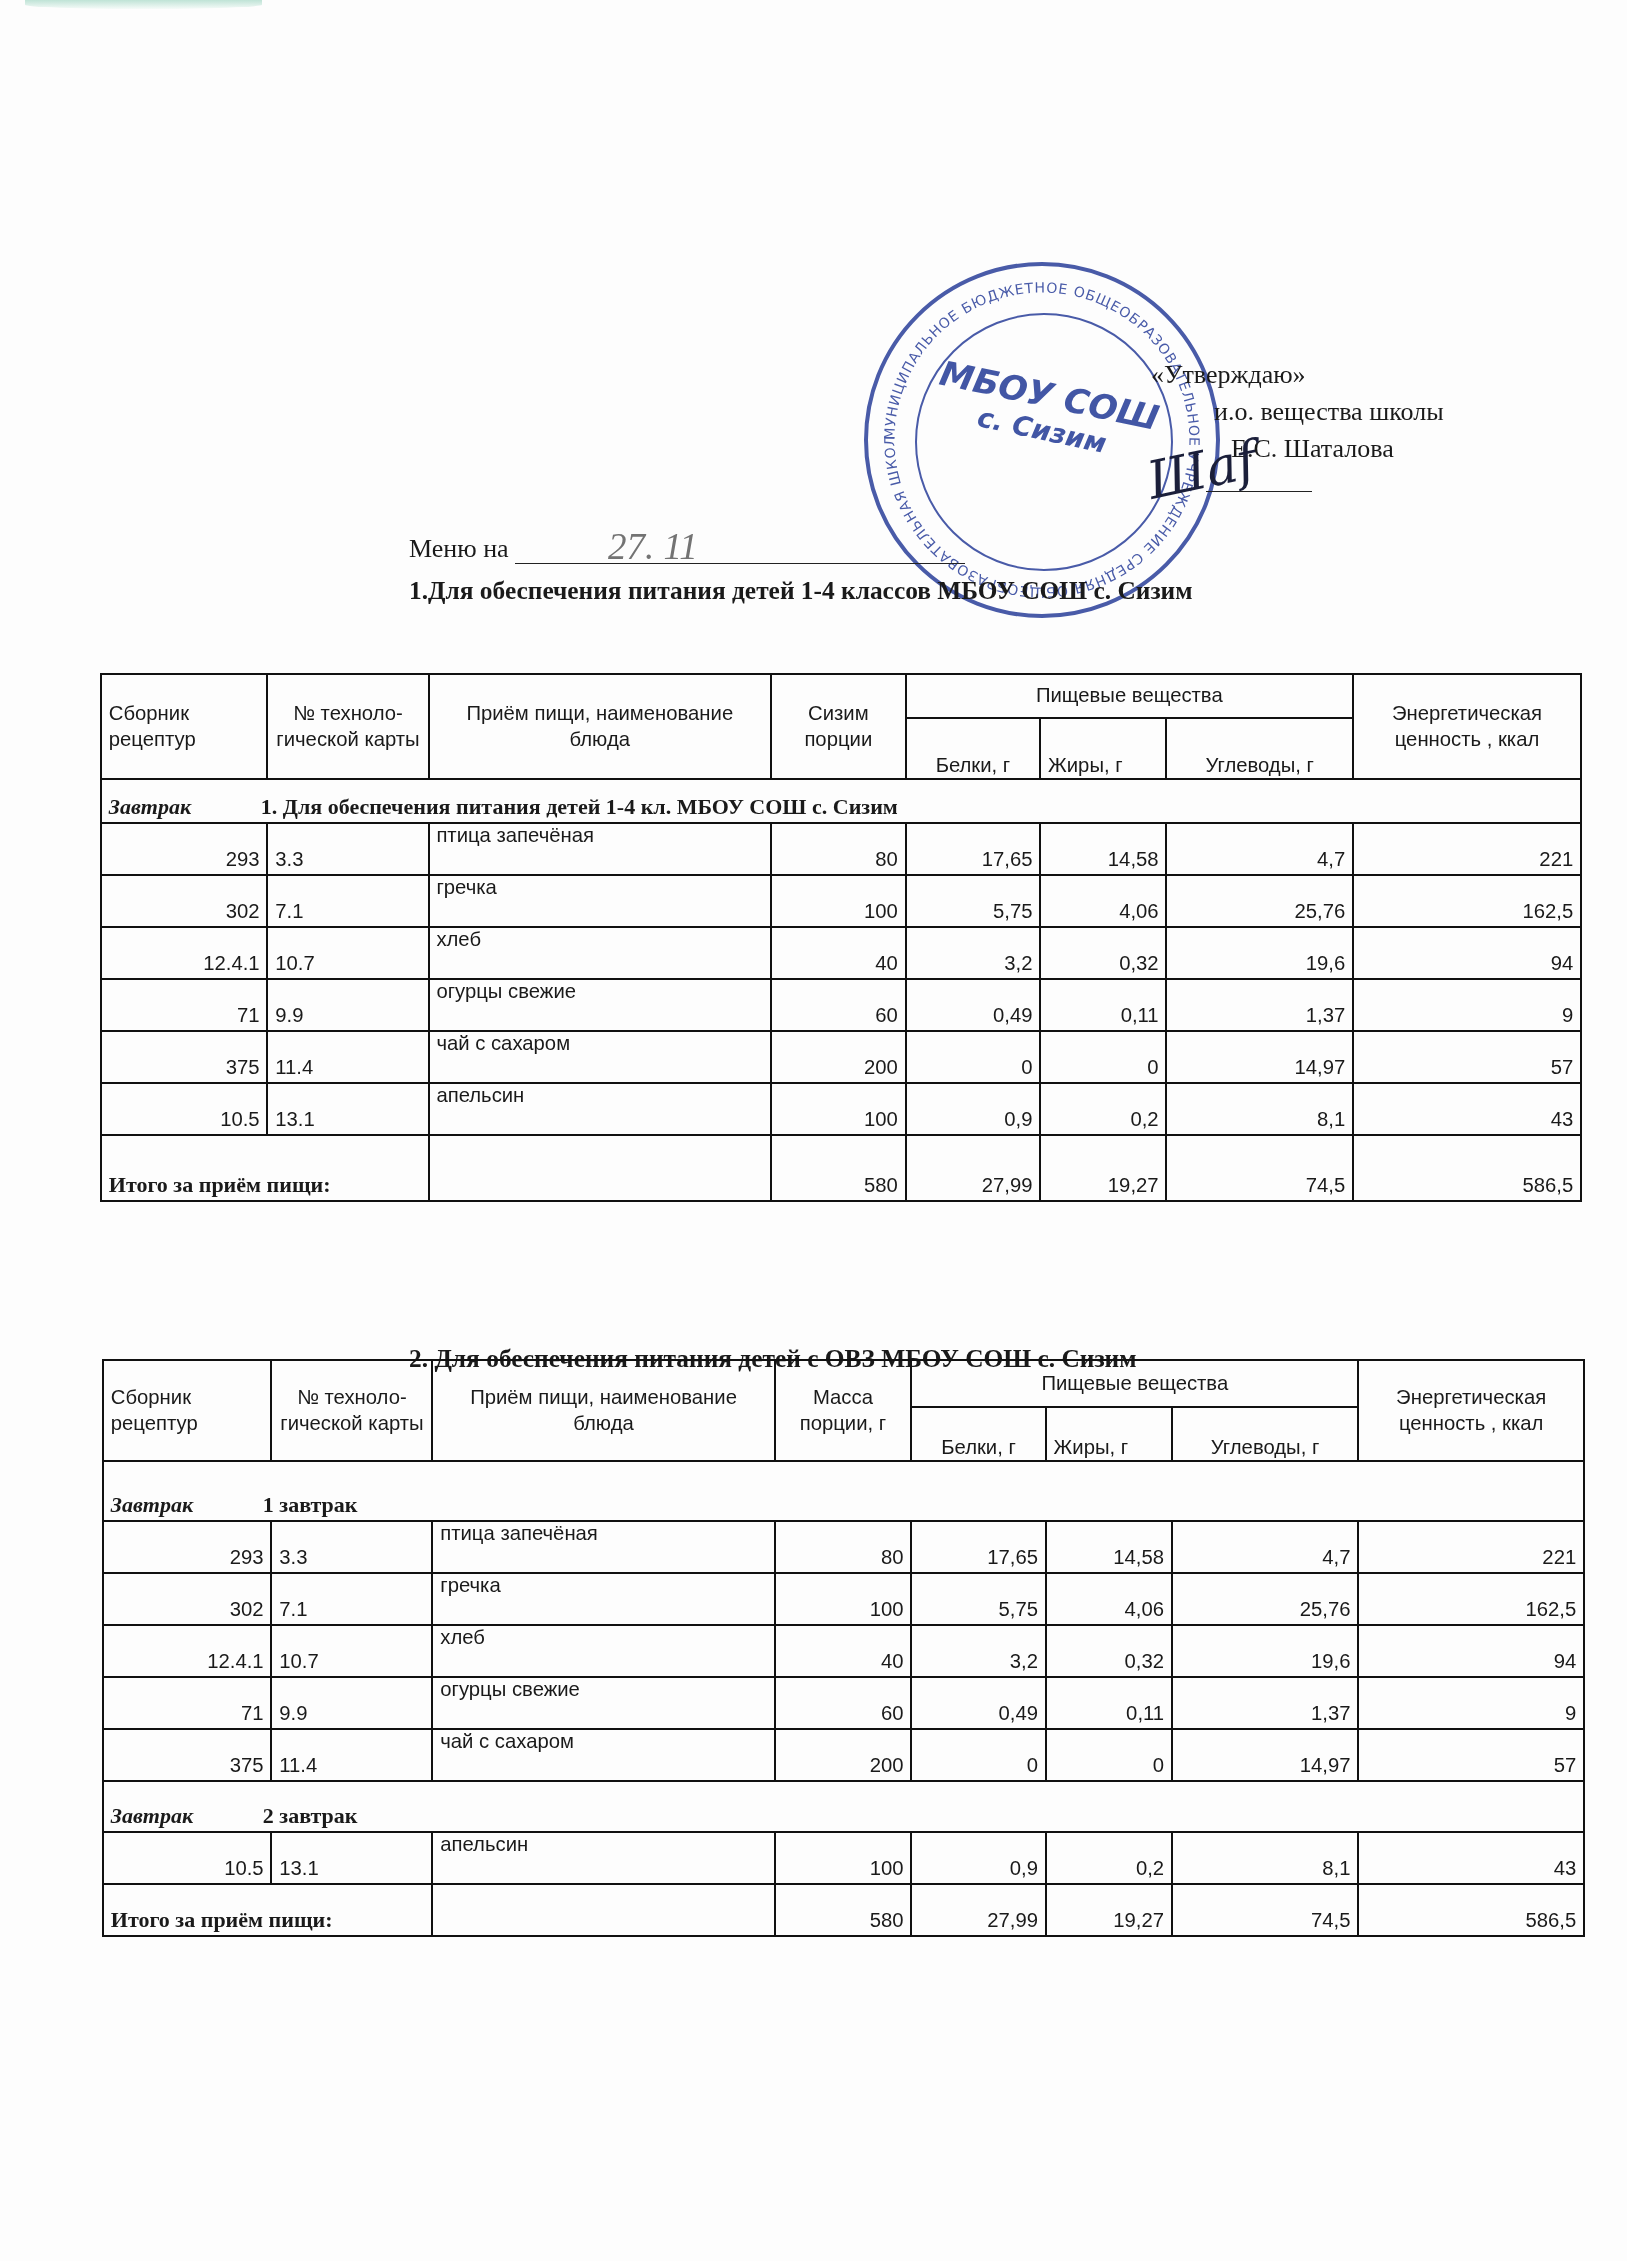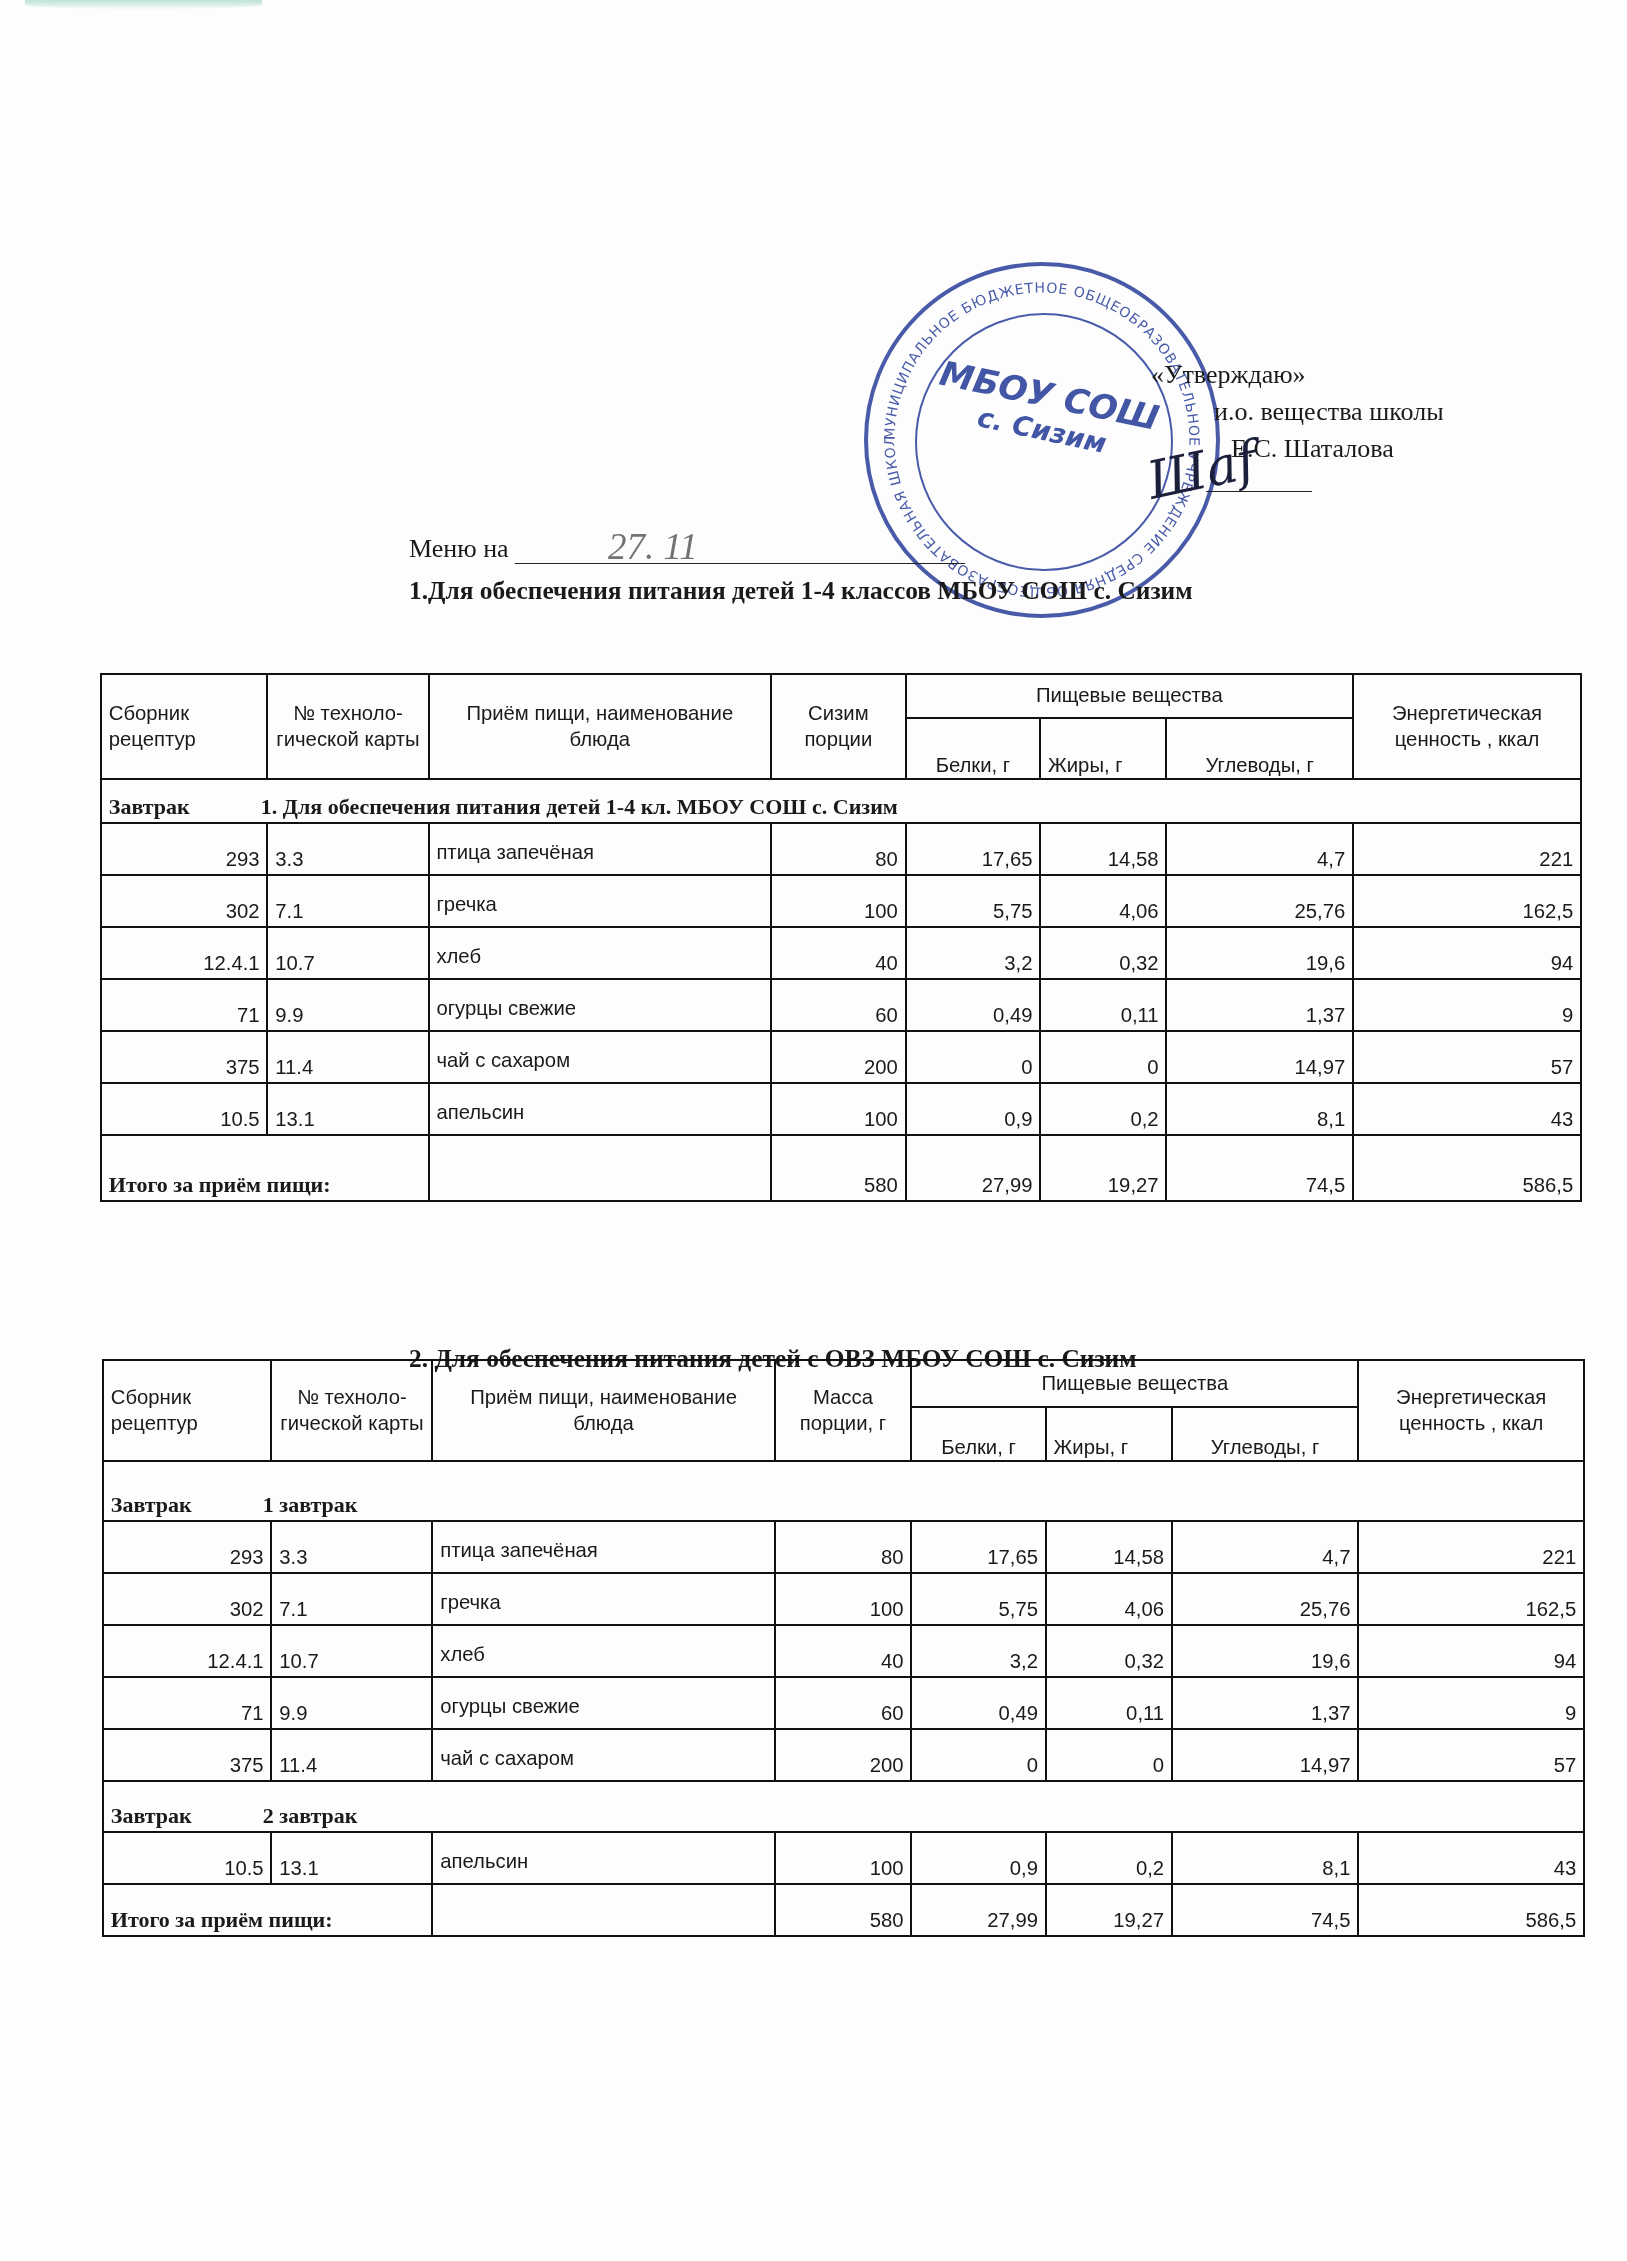--- a/index.html
+++ b/index.html
@@ -58,26 +58,26 @@
     position:absolute; border-collapse:collapse; table-layout:fixed;
     font-family:"Liberation Sans", sans-serif; font-size:20.3px;
   }
   table.menu td, table.menu th {
     border:2.1px solid #111; padding:0 6.8px; font-weight:normal;
   }
   table.menu th { text-align:center; line-height:25.4px; }
   table.menu th.left { text-align:left; }
   table.menu td.num { text-align:right; vertical-align:bottom; padding-bottom:3.4px; }
   table.menu td.code { text-align:left; vertical-align:bottom; padding-bottom:3.4px; }
-  table.menu td.dish { text-align:left; vertical-align:top; padding-top:17px; }
+  table.menu td.dish { text-align:left; vertical-align:top; padding-top:0; }
   table.menu tr.section td {
     font-family:"Liberation Serif", serif; font-weight:bold; font-size:22px;
     vertical-align:bottom; padding-bottom:1.7px;
   }
-  table.menu tr.section span.meal { display:inline-block; width:152px; }
+  table.menu tr.section span.meal { display:inline-block; width:152px;font-style:italic; }
   table.menu tr.total td.label {
     font-family:"Liberation Serif", serif; font-weight:bold; font-size:22px;
     vertical-align:bottom; padding-bottom:1.7px;
   }
 </style>
 </head>
 <body>
 
 <div class="top-tint"></div>
 

